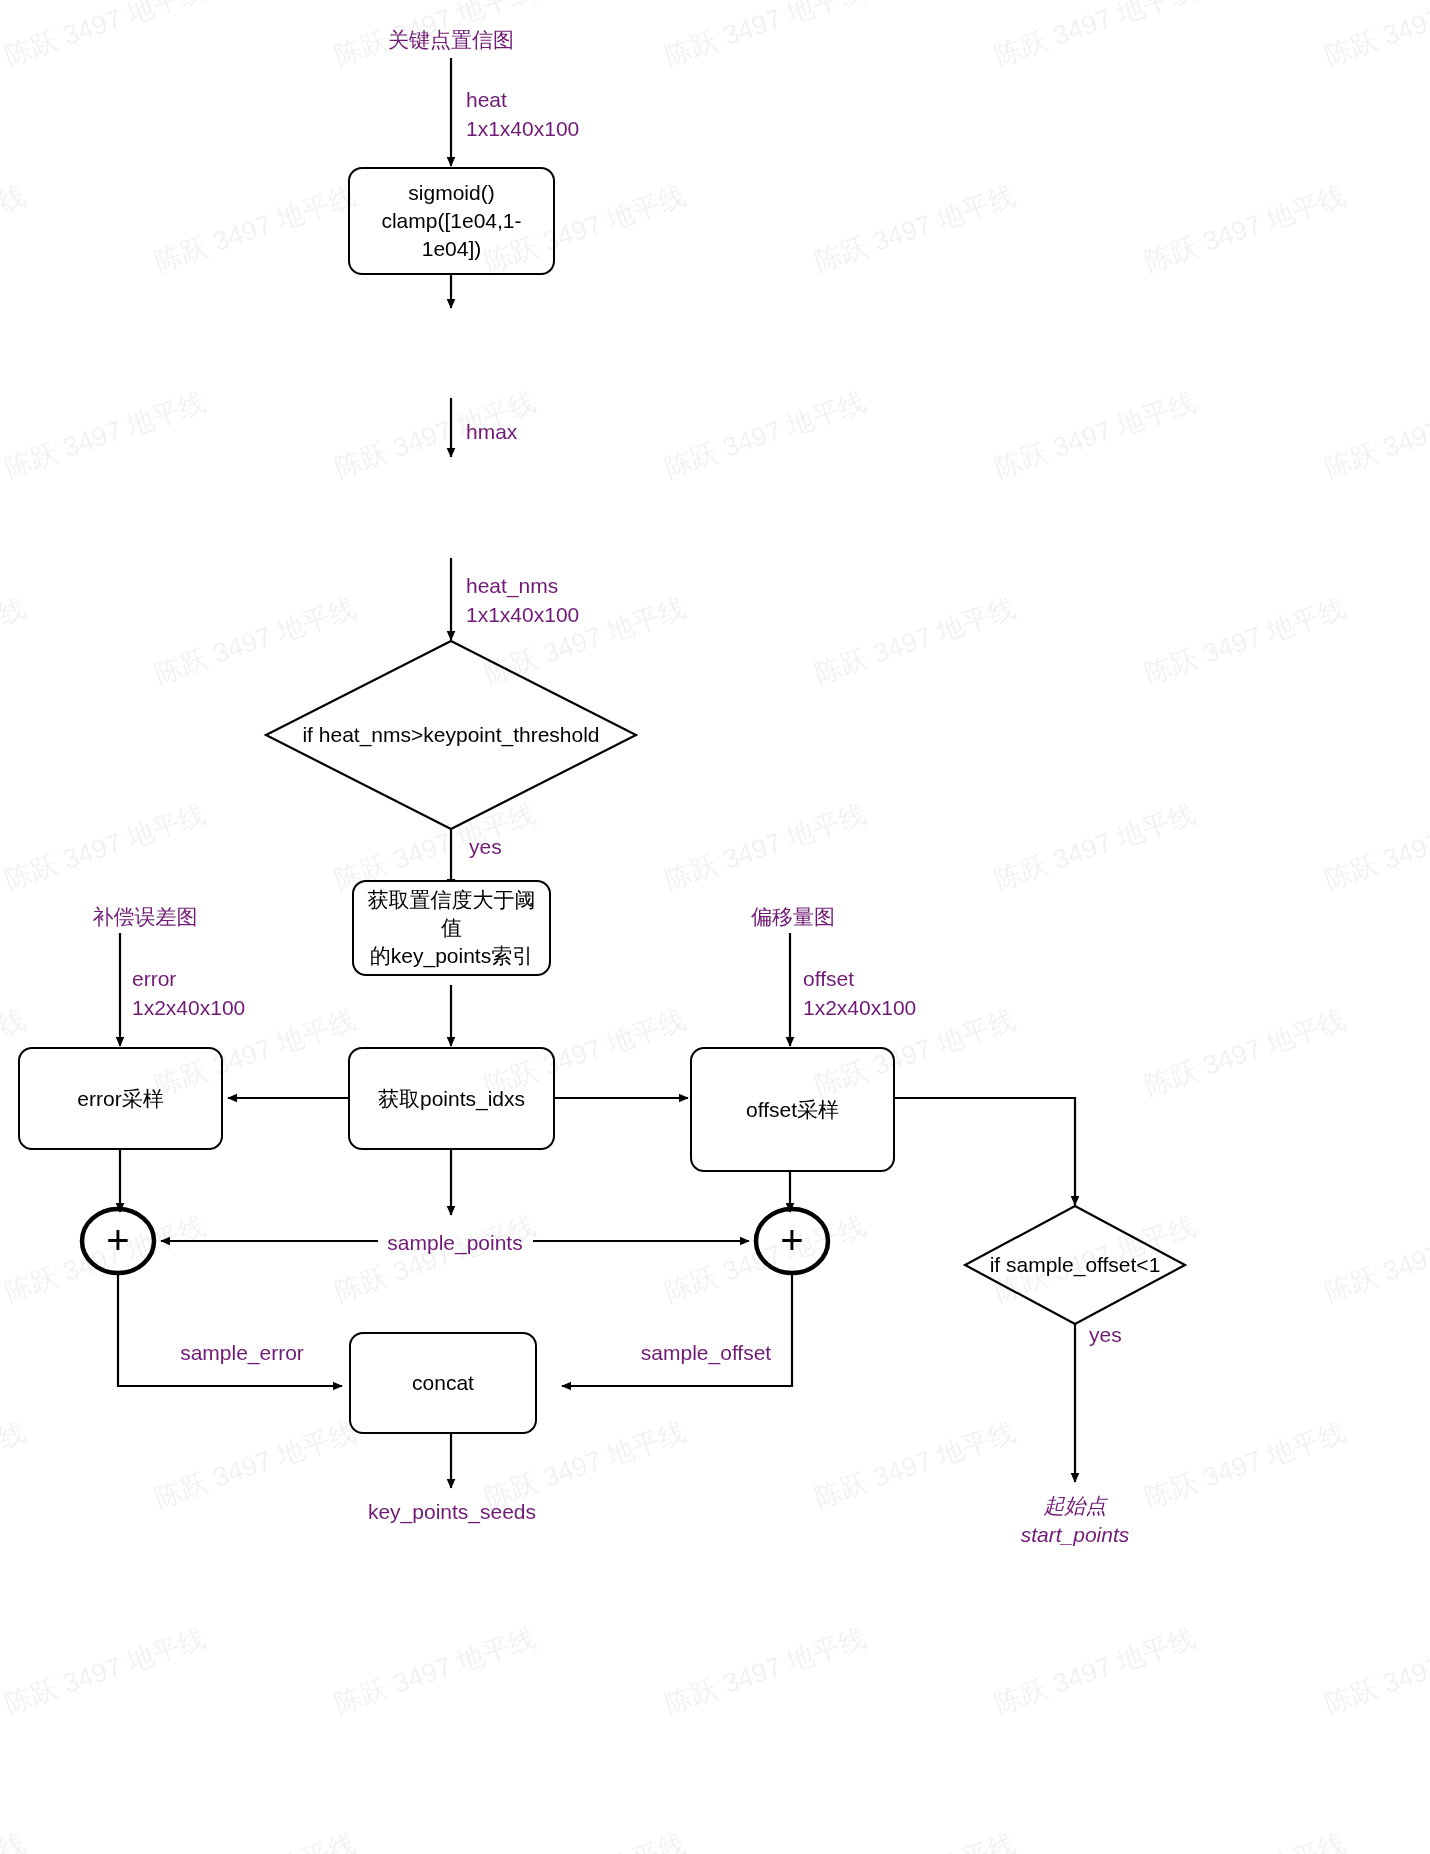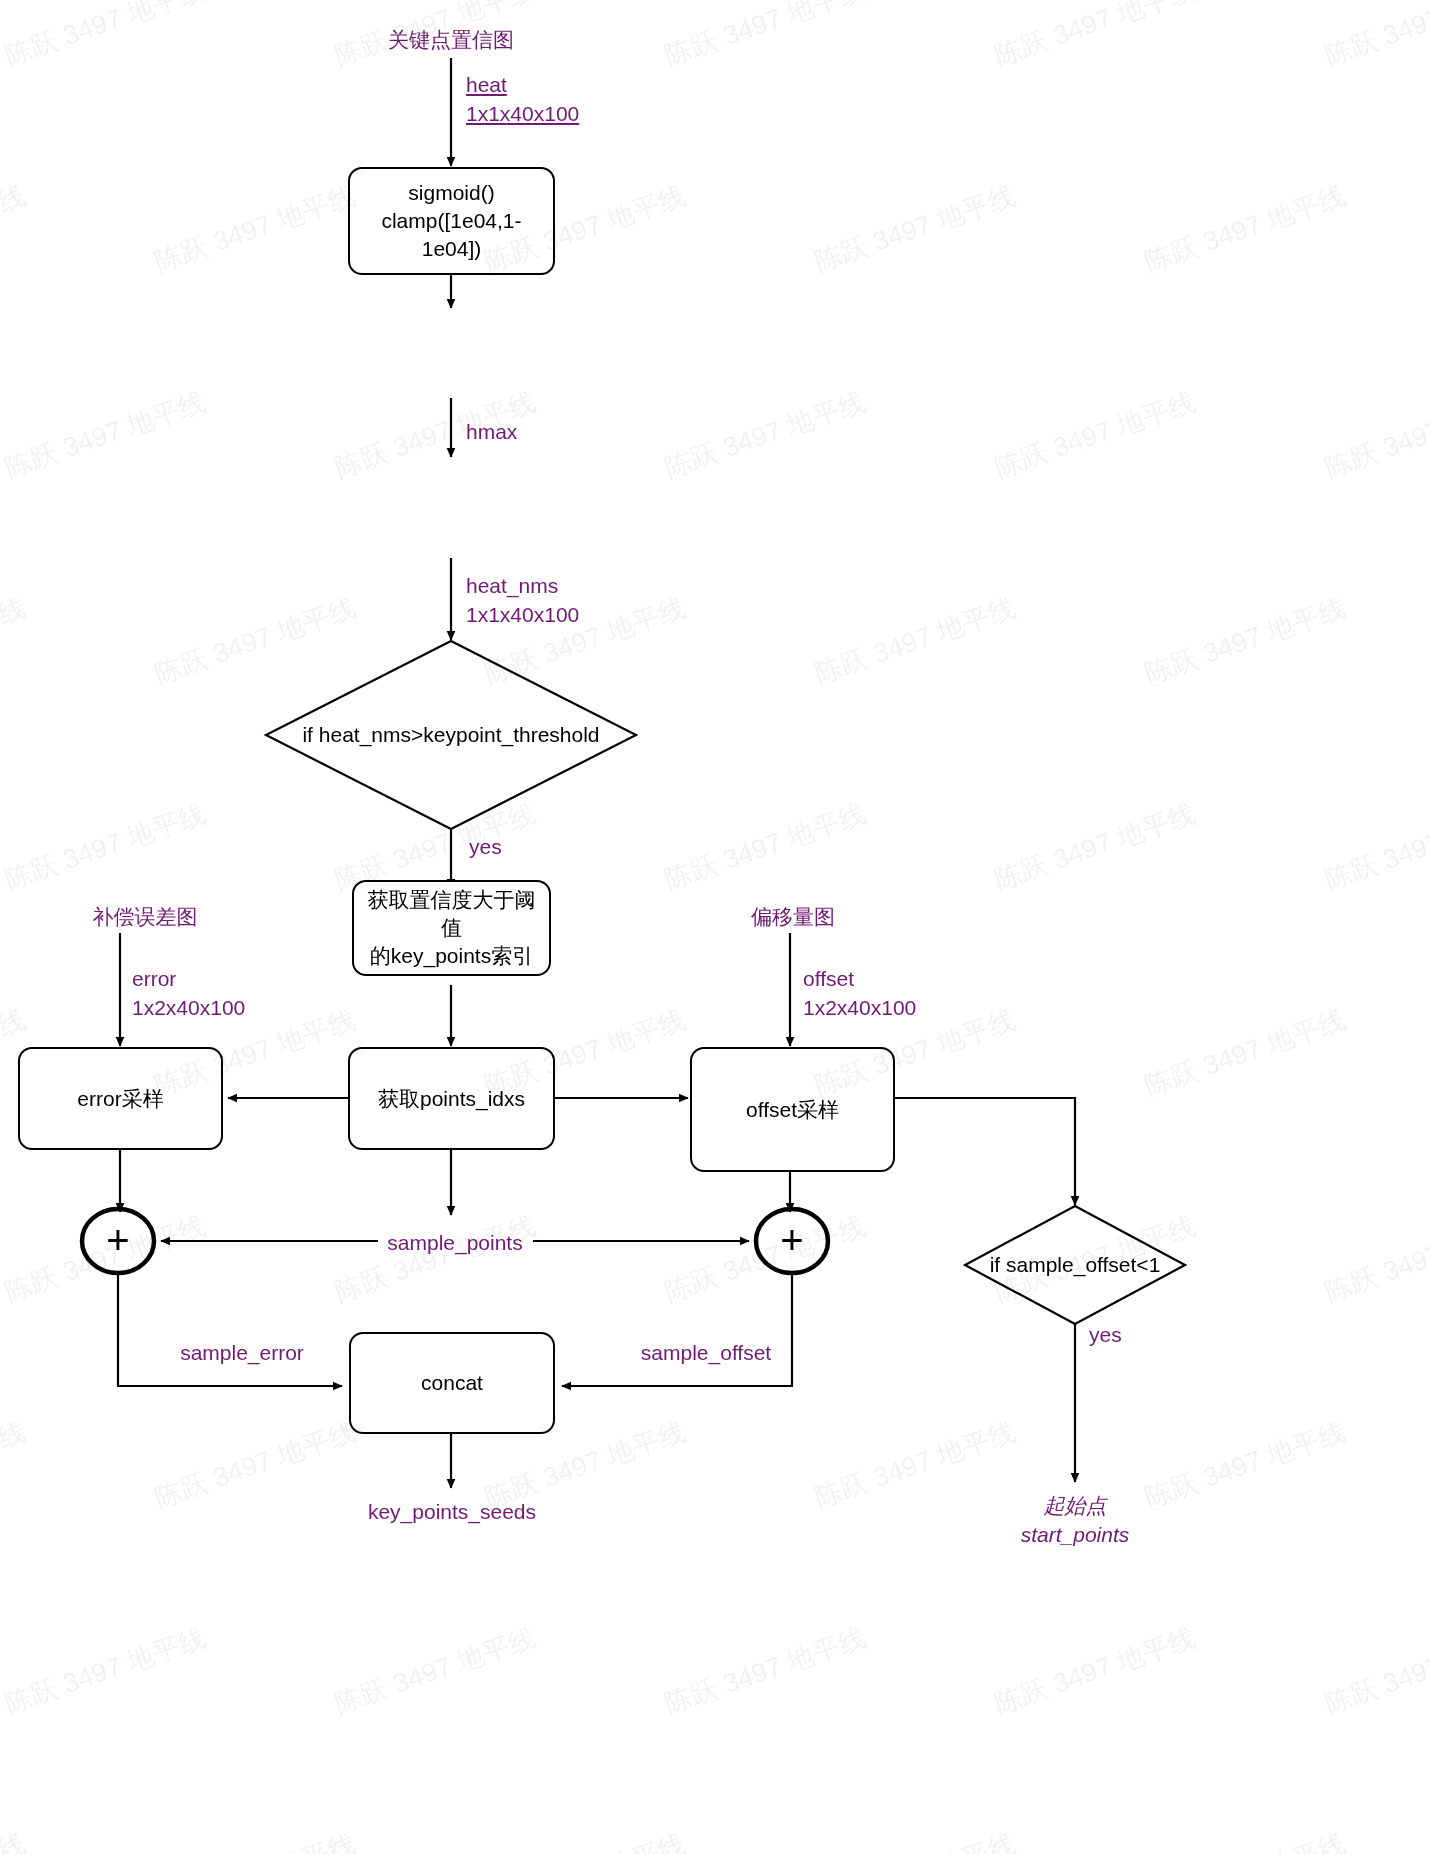--- a/index.html
+++ b/index.html
@@ -192,21 +192,21 @@
       <path d="M1075,1206 L1185,1265 L1075,1324 L965,1265 Z" stroke-width="2.2"></path>
 
       <line x1="1075" y1="1324" x2="1075" y2="1482" marker-end="url(#ah)"></line>
 
       <line x1="451" y1="1434" x2="451" y2="1488" marker-end="url(#ah)"></line>
     </g>
   </svg>
 
   <div class="tlabel ctr" style="left:451px;top:26px;">关键点置信图</div>
 
-  <div class="tlabel lft" style="left:466px;top:71px;text-decoration:underline;">heat
+  <div class="tlabel lft" style="left:466px;top:86px;">heat
 1x1x40x100</div>
 
   <div class="node" style="left:348px;top:167px;width:207px;height:108px;">
     <span class="lbl">sigmoid()
 clamp([1e04,1-1e04])</span>
   </div>
 
 
   <div class="tlabel lft" style="left:466px;top:418px;">hmax</div>
 
@@ -248,21 +248,21 @@
 
   <div class="tlabel ctr" style="left:455px;top:1229px;">sample_points</div>
 
   <div class="diamond-lbl" style="left:1075px;top:1265px;">if sample_offset&lt;1</div>
 
   <div class="tlabel lft" style="left:1089px;top:1321px;">yes</div>
 
   <div class="tlabel ctr" style="left:242px;top:1339px;">sample_error</div>
   <div class="tlabel ctr" style="left:706px;top:1339px;">sample_offset</div>
 
-  <div class="node" style="left:349px;top:1332px;width:206px;height:102px;">
+  <div class="node" style="left:349px;top:1332px;width:188px;height:102px;">
     <span class="lbl">concat</span>
   </div>
 
   <div class="tlabel ctr" style="left:452px;top:1498px;">key_points_seeds</div>
 
   <div class="tlabel ctr" style="left:1075px;top:1492px;text-align:center;font-style:italic;">起始点
 start_points</div>
 
 </div>
 

